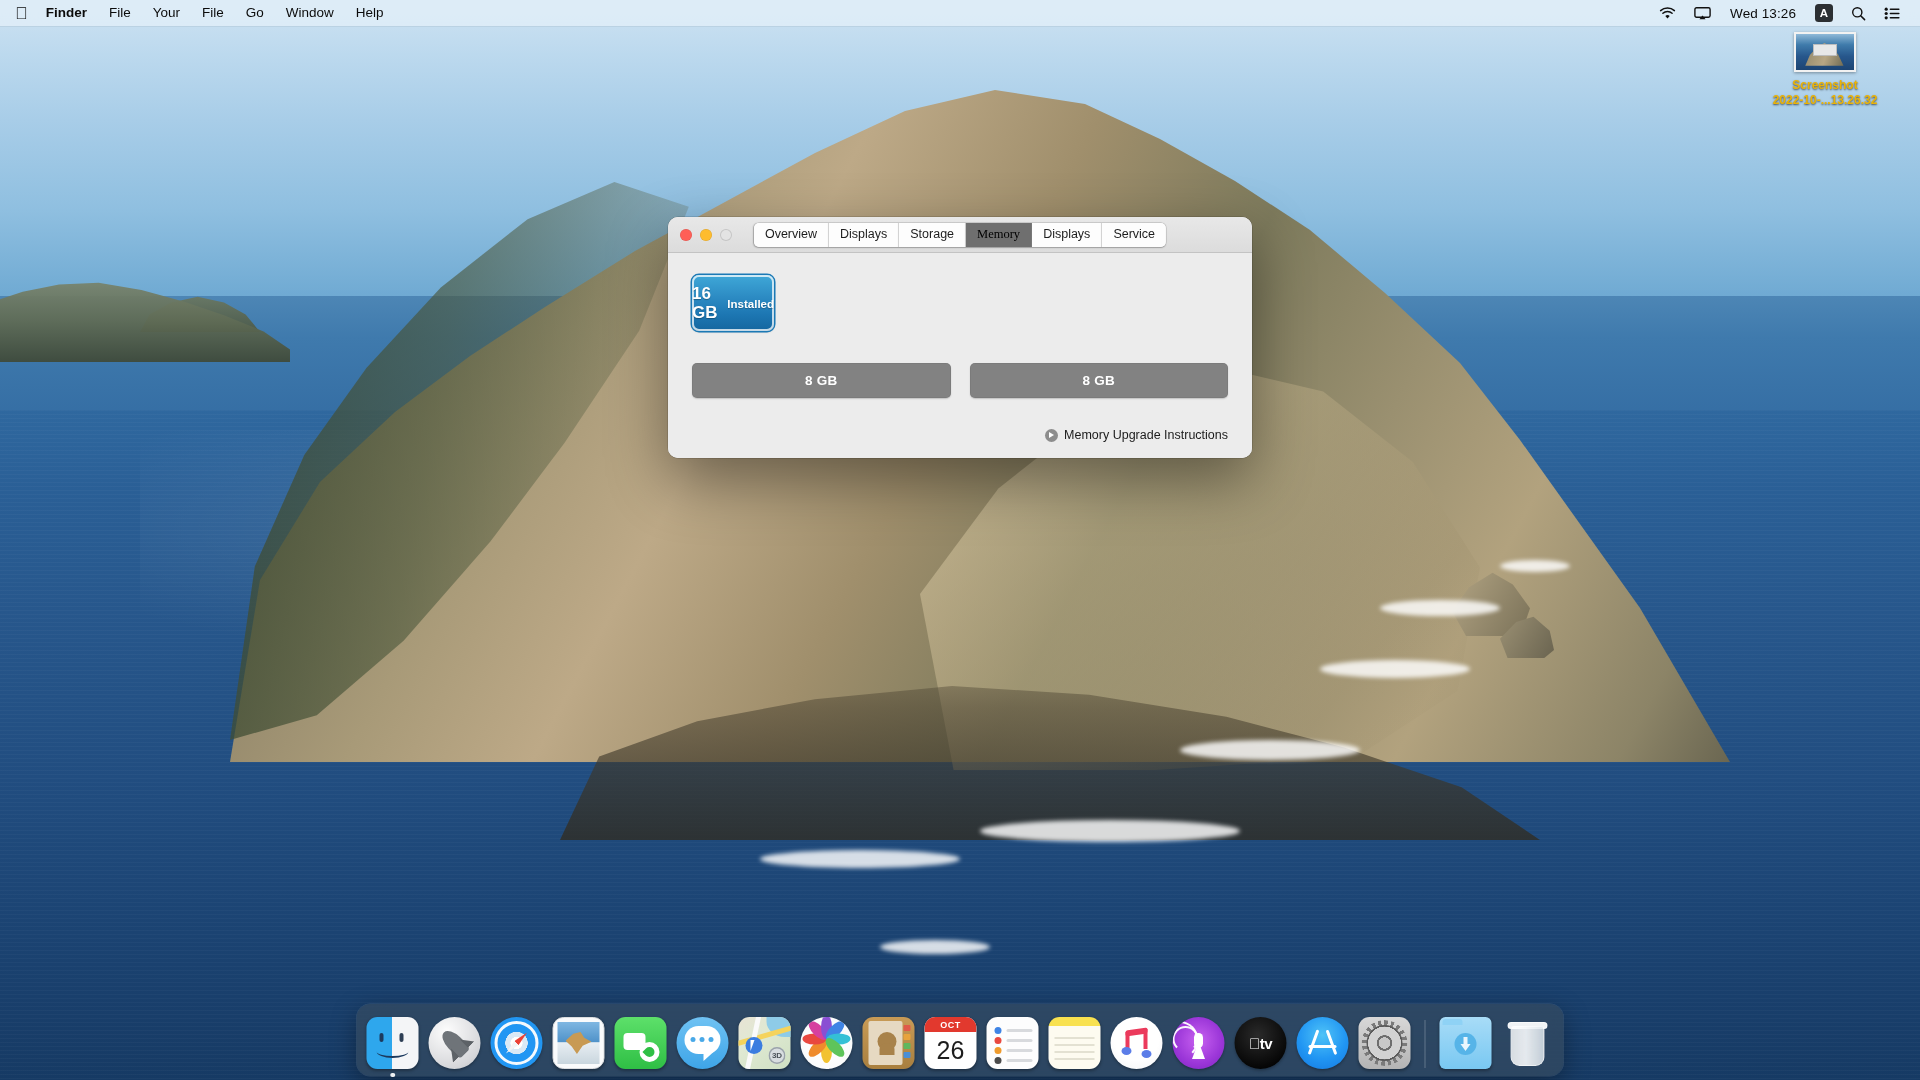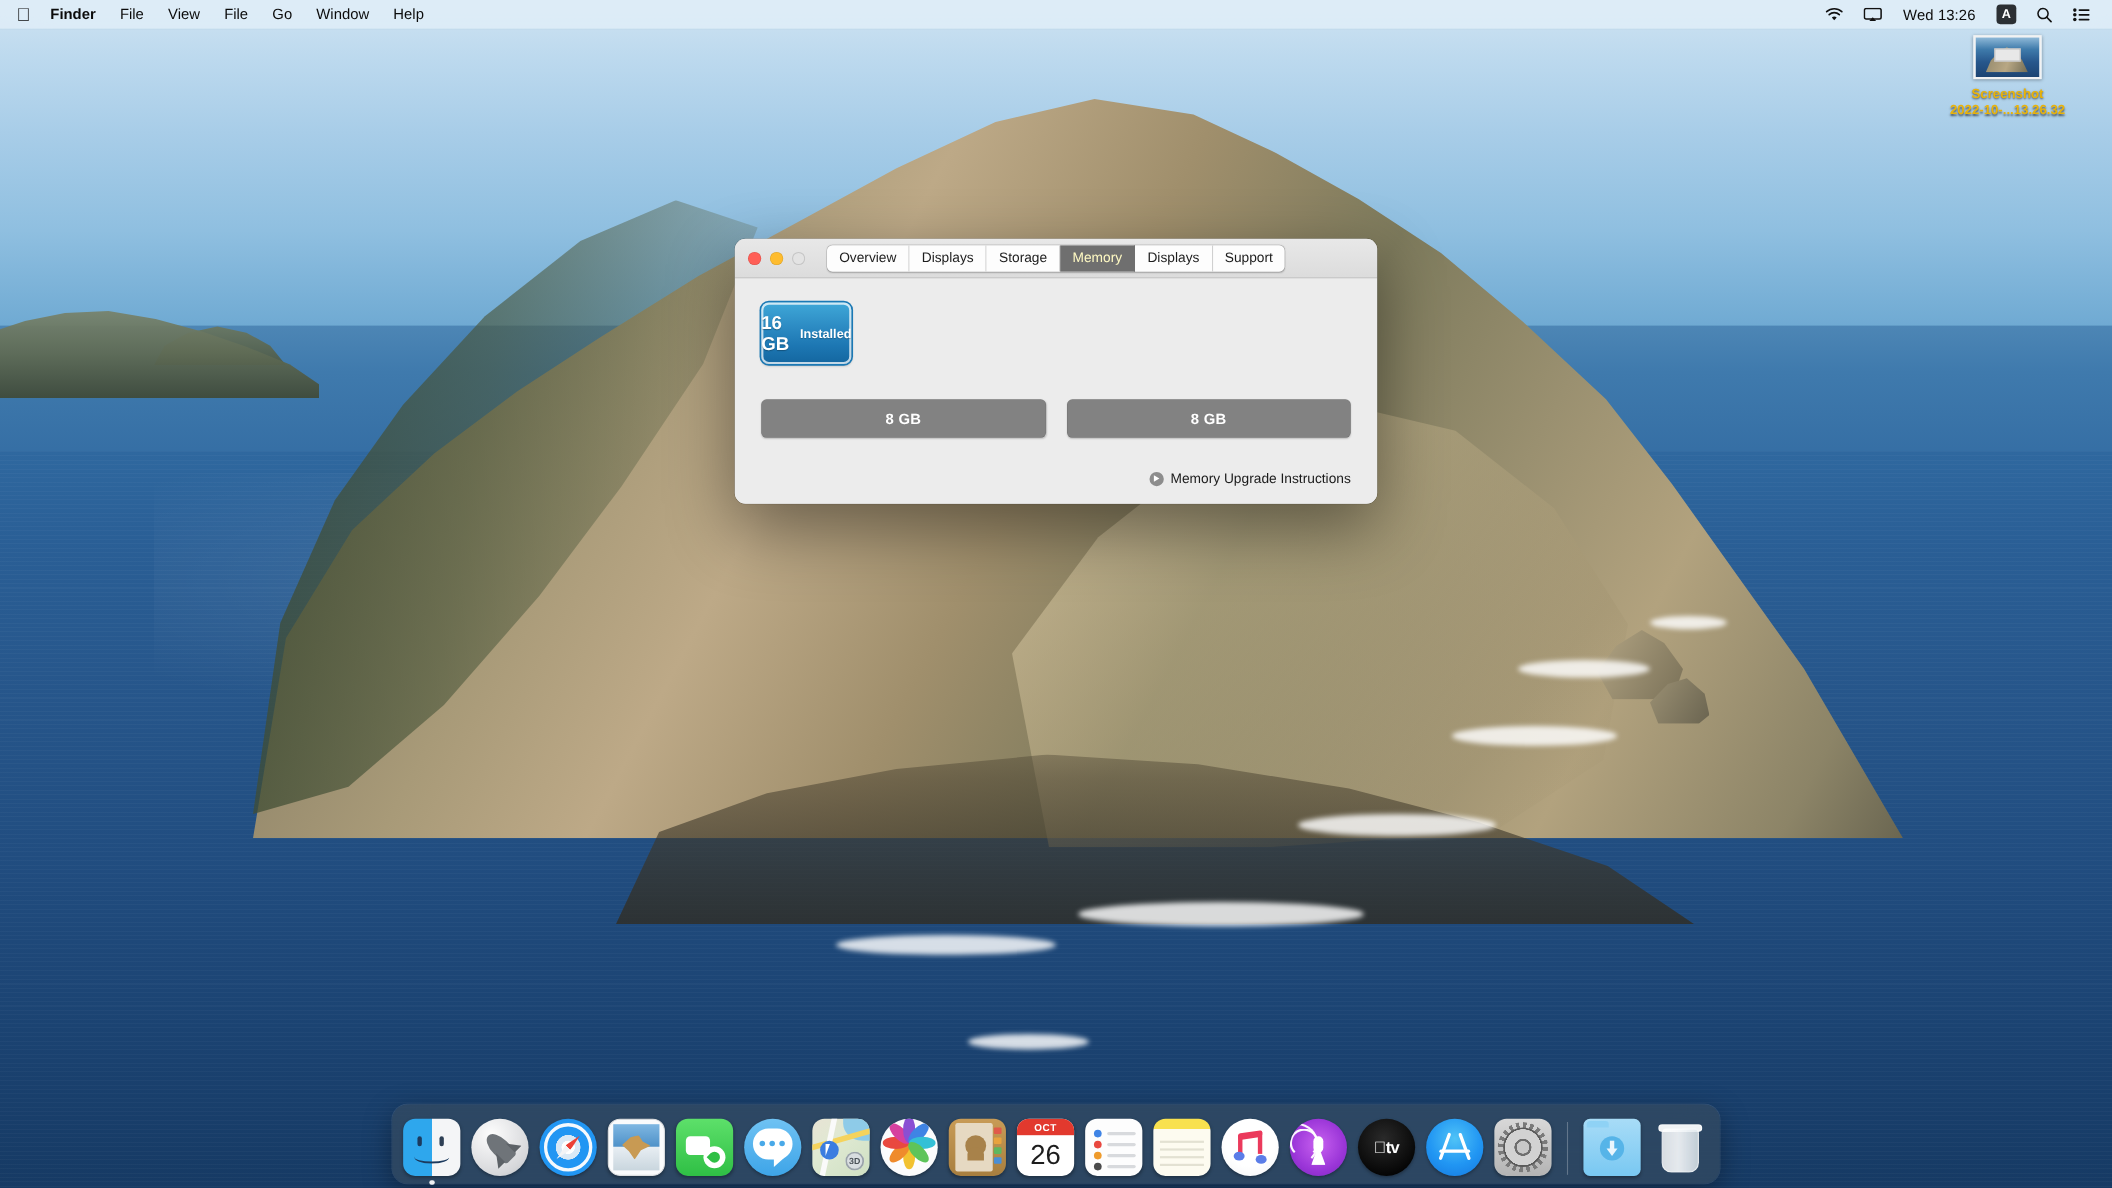--- a/index.html
+++ b/index.html
@@ -216,22 +216,23 @@
     padding: 4px 11px 5px;
     font-size: 12.5px; color: #1d1d1d;
     background: #fdfdfd;
     border-right: 1px solid #cfcfcf;
     line-height: 15px;
     white-space: nowrap;
     cursor: default;
   }
   .tab:last-child { border-right: none; }
   .tab.active {
-    background: #6f6f6f; color: #fef9c3;
+    background: #6f6f6f; color: #000000;
     border-right-color: #6f6f6f;
+    font-family: Liberation Serif, serif;
   }
 
   .atm-body { padding: 22px 24px 16px; background: #ececec; }
 
   .row-top { display: flex; gap: 24px; align-items: flex-start; }
 
   .mem-badge {
     width: 82px; height: 56px;
     border-radius: 7px;
     background: linear-gradient(to bottom, #3fa8d8 0%, #2d8cc4 38%, #1d77b3 70%, #14669f 100%);
@@ -521,21 +522,21 @@
   <div class="surf" style="left:980px;  top:820px; width:260px; height:22px;"></div>
   <div class="surf" style="left:760px;  top:850px; width:200px; height:18px;"></div>
   <div class="surf" style="left:880px;  top:940px; width:110px; height:14px;"></div>
   <div class="surf" style="left:1500px; top:560px; width:70px;  height:12px;"></div>
 
   <div id="menubar">
     <div class="mb-left">
       <div class="mb-item apple"></div>
       <div class="mb-item app-name">Finder</div>
       <div class="mb-item">File</div>
-      <div class="mb-item">View</div>
+      <div class="mb-item">Your</div>
       <div class="mb-item">File</div>
       <div class="mb-item">Go</div>
       <div class="mb-item">Window</div>
       <div class="mb-item">Help</div>
     </div>
 
     <div class="mb-right">
       <div class="mb-status">
         <svg width="17" height="13" viewBox="0 0 17 13" aria-hidden="true">
           <path d="M8.5 11.4 L6.3 8.9 a3.4 3.4 0 0 1 4.4 0 Z" fill="#111"></path>
@@ -591,21 +592,21 @@
         <span class="tl min"></span>
         <span class="tl zoom"></span>
       </div>
 
       <div class="tabs">
         <div class="tab">Overview</div>
         <div class="tab">Displays</div>
         <div class="tab">Storage</div>
         <div class="tab active">Memory</div>
         <div class="tab">Displays</div>
-        <div class="tab">Support</div>
+        <div class="tab">Service</div>
       </div>
     </div>
 
     <div class="atm-body">
 
       <div class="row-top">
         <div class="mem-badge">
           <div class="mb-size">16 GB</div>
           <div class="mb-state">Installed</div>
         </div>

